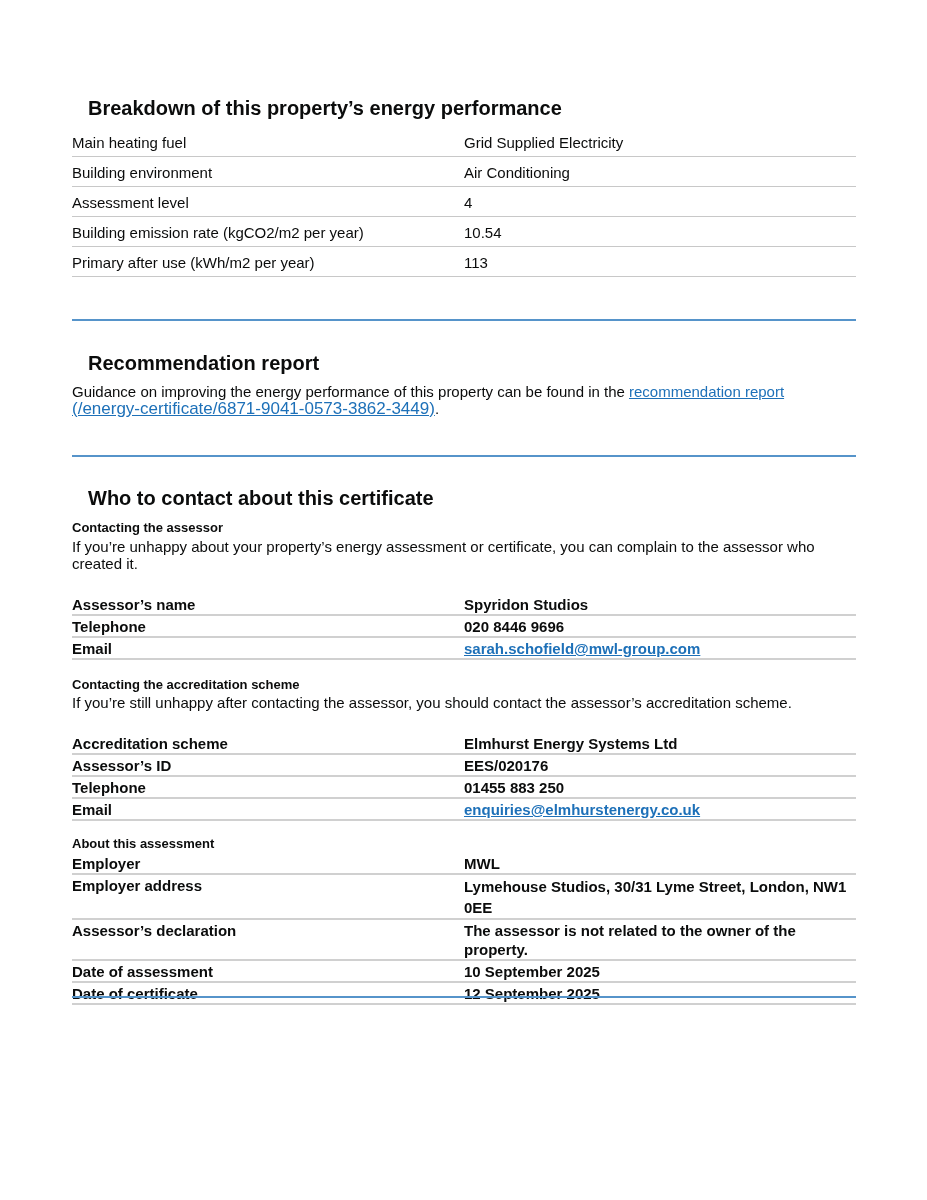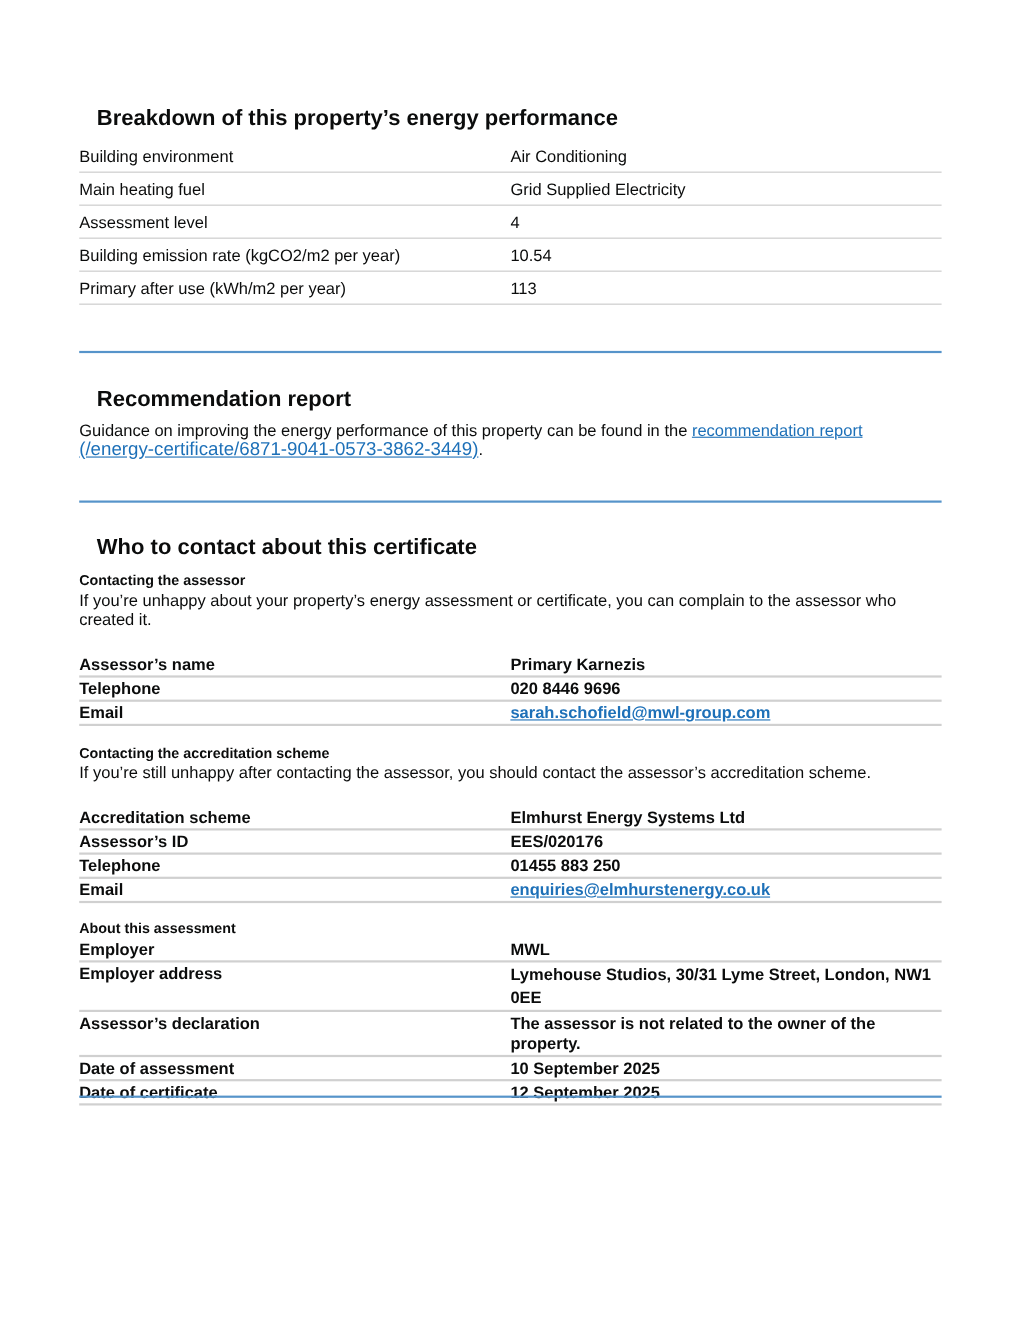--- a/index.html
+++ b/index.html
@@ -46,26 +46,26 @@
   .kv2 .v { flex: 1; }
 </style>
 </head>
 <body>
 
 <div class="page">
 
   <h2 style="top:80px">Breakdown of this property’s energy performance</h2>
   <div class="kv1" style="top:128px">
     <div class="row">
+      <span class="k">Main heating fuel</span>
+      <span class="v">Grid Supplied Electricity</span>
+    </div>
+    <div class="row">
       <span class="k">Building environment</span>
       <span class="v">Air Conditioning</span>
-    </div>
-    <div class="row">
-      <span class="k">Main heating fuel</span>
-      <span class="v">Grid Supplied Electricity</span>
     </div>
     <div class="row">
       <span class="k">Assessment level</span>
       <span class="v">4</span>
     </div>
     <div class="row">
       <span class="k">Building emission rate (kgCO2/m2 per year)</span>
       <span class="v">10.54</span>
     </div>
     <div class="row">
@@ -84,21 +84,21 @@
   <div class="rule" style="top:455px"></div>
 
   <h2 style="top:470px">Who to contact about this certificate</h2>
 
   <h3 style="top:518px">Contacting the assessor</h3>
   <p class="para" style="top:538px">If you’re unhappy about your property’s energy assessment or certificate, you can complain to the assessor who created it.</p>
 
   <div class="kv2" style="top:594px">
     <div class="row">
       <span class="k">Assessor’s name</span>
-      <span class="v">Primary Karnezis</span>
+      <span class="v">Spyridon Studios</span>
     </div>
     <div class="row">
       <span class="k">Telephone</span>
       <span class="v">020 8446 9696</span>
     </div>
     <div class="row">
       <span class="k">Email</span>
       <span class="v"><a class="link" href="#">sarah.schofield@mwl-group.com</a></span>
     </div>
   </div>

